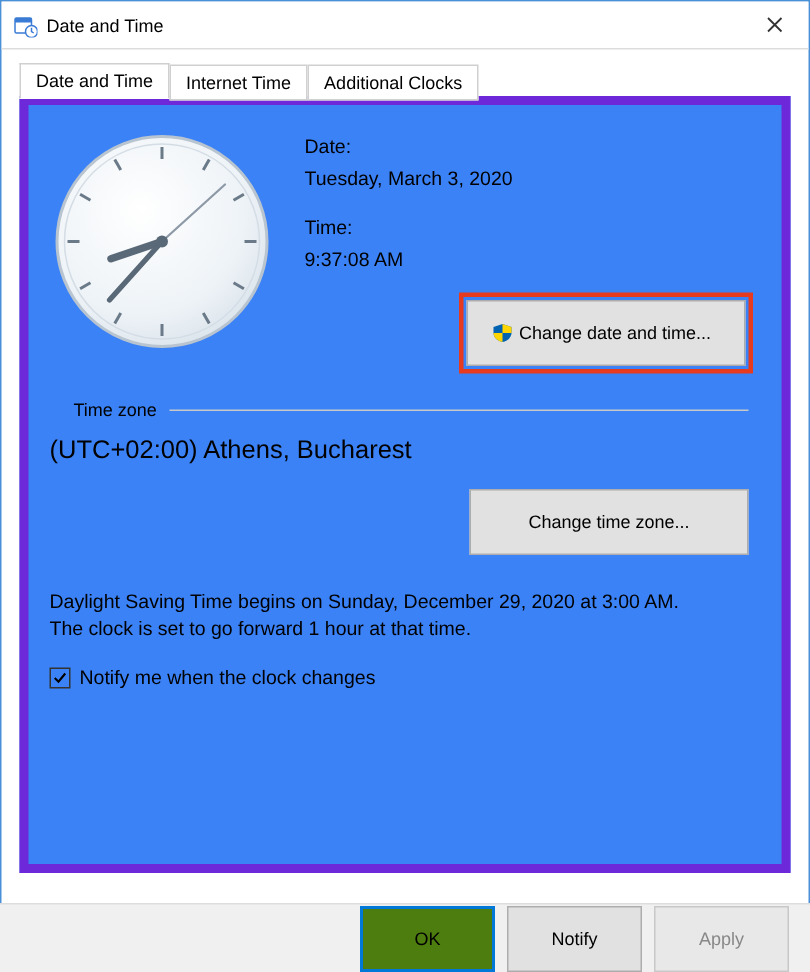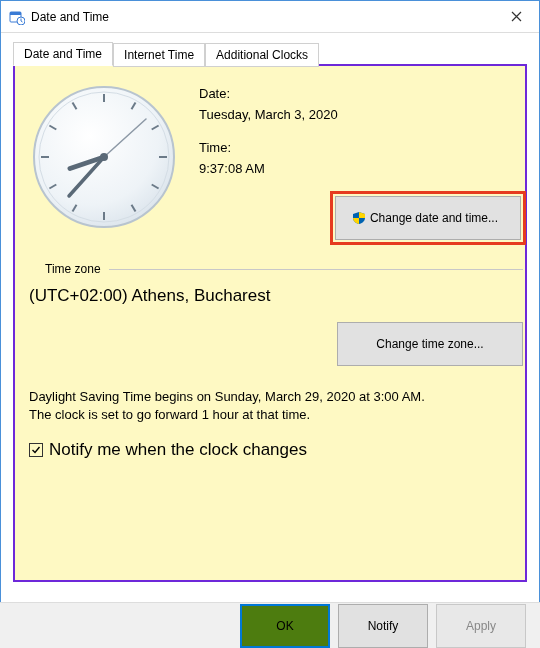--- a/index.html
+++ b/index.html
@@ -58,23 +58,23 @@
   .tab:not(.active) {
     background: #fff;
     top: 2px;
     border-bottom: 1px solid #d0d0d0;
   }
   .tab.active {
     border-bottom: 1px solid #fff;
     z-index: 3;
   }
   .tab-panel {
-    border: 2px solid #6d28d9;
-    background: #fef9c3;
-    padding: 16px 2px 14px 14px;
+    border: 6px solid #6d28d9;
+    background: #3b82f6;
+    padding: 16px 22px 14px 14px;
     min-height: 518px;
     position: relative;
     z-index: 1;
   }
   .row-top {
     display: flex;
     gap: 20px;
   }
   .clock-wrap {
     width: 150px; height: 150px;
@@ -112,21 +112,21 @@
   .section-header {
     display: flex; align-items: center; gap: 8px;
     margin: 20px 0 10px 16px;
     color: #000;
   }
   .section-header .line {
     flex: 1; height: 1px; background: #c8c8c8;
   }
   .tz-val { font-size: 17px; margin-bottom: 16px; }
   .dst { font-size: 13px; line-height: 1.4; margin: 22px 0 16px 0; }
-  .cb-row { display: flex; align-items: center; gap: 6px; font-size: 17px; }
+  .cb-row { display: flex; align-items: center; gap: 6px; font-size: 13px; }
   .cb {
     width: 14px; height: 14px; border: 1px solid #333; display: inline-flex;
     align-items: center; justify-content: center; font-size: 11px; line-height: 1;
   }
   .footer {
     position: absolute;
     bottom: 0; left: 0; right: 0;
     height: 46px;
     background: #f0f0f0;
     border-top: 1px solid #ddd;
@@ -240,21 +240,21 @@
 
     <div class="tz-val">(UTC+02:00) Athens, Bucharest</div>
 
     <div class="right-align">
       <button class="btn wide">
         <span>Change time zone...</span>
       </button>
     </div>
 
     <div class="dst">
-      <div>Daylight Saving Time begins on Sunday, March 29, 2020 at 3:00 AM.</div>
+      <div>Daylight Saving Time begins on Sunday, December 29, 2020 at 3:00 AM.</div>
       <div>The clock is set to go forward 1 hour at that time.</div>
     </div>
 
     <div class="cb-row">
       <span class="cb">
         <svg width="10" height="10" viewBox="0 0 10 10">
             <path d="M1.5 5 L4 7.5 L8.5 2" stroke="#000" stroke-width="1.4" fill="none"></path>
           </svg>
       </span>
       <span>Notify me when the clock changes</span>

